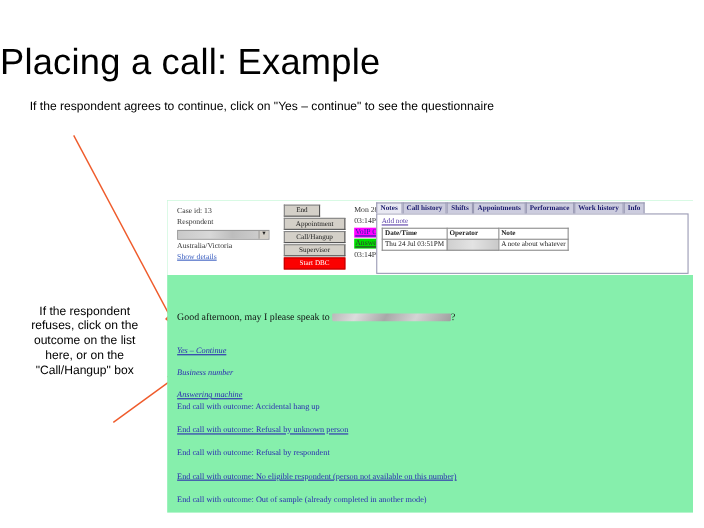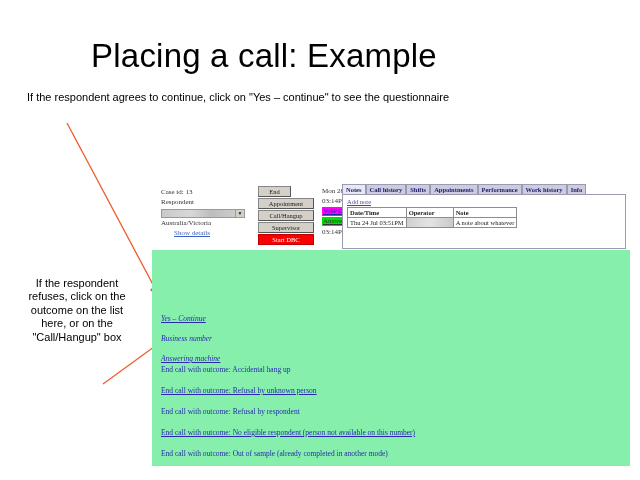--- a/index.html
+++ b/index.html
@@ -14,21 +14,20 @@
     overflow: hidden;
     position: relative;
   }
 
   
   #slide-title {
     position: absolute;
     left: 0;
     top: 38px;
     width: 528px;
-    text-align: center;
     font-size: 33px;
     font-weight: 400;
     color: #000000;
     letter-spacing: 0.2px;
     line-height: 1.1;
     white-space: nowrap;
   }
 
   
   .callout {
@@ -97,21 +96,20 @@
     top: 6px;
     width: 92px;
     font-size: 7px;
     line-height: 1.42;
     color: #333333;
   }
   #case-info .line { white-space: nowrap; }
   #case-info .link-blue {
     color: #3b5fc0;
     text-decoration: underline;
-    margin-left: 13px;
   }
   #respondent-select {
     margin: 1px 0 1px 0;
     width: 84px;
     height: 9px;
     border: 1px solid #9a9a9a;
     background: linear-gradient(to right, #c9c9c9 0%, #d8d8d8 35%, #bdbdbd 60%, #d2d2d2 100%);
     position: relative;
     box-sizing: border-box;
   }
@@ -369,20 +367,23 @@
           <td>Thu 24 Jul 03:51PM</td>
           <td class="redact-cell"></td>
           <td>A note about whatever</td>
         </tr>
       </tbody>
         </table>
     </div>
   </div>
 
   <div id="script-area">
+    <div id="script-line1">
+      <span>Good afternoon, may I please speak to </span><span class="redact-inline"></span><span>?</span>
+    </div>
   </div>
 
   <div id="primary-links">
     <a class="underlined" href="#">Yes – Continue</a>
     <a class="plain" href="#">Business number</a>
     <a class="underlined" href="#">Answering machine</a>
   </div>
 
   <div id="outcome-links">
     <a class="plain" href="#">End call with outcome: Accidental hang up</a>

